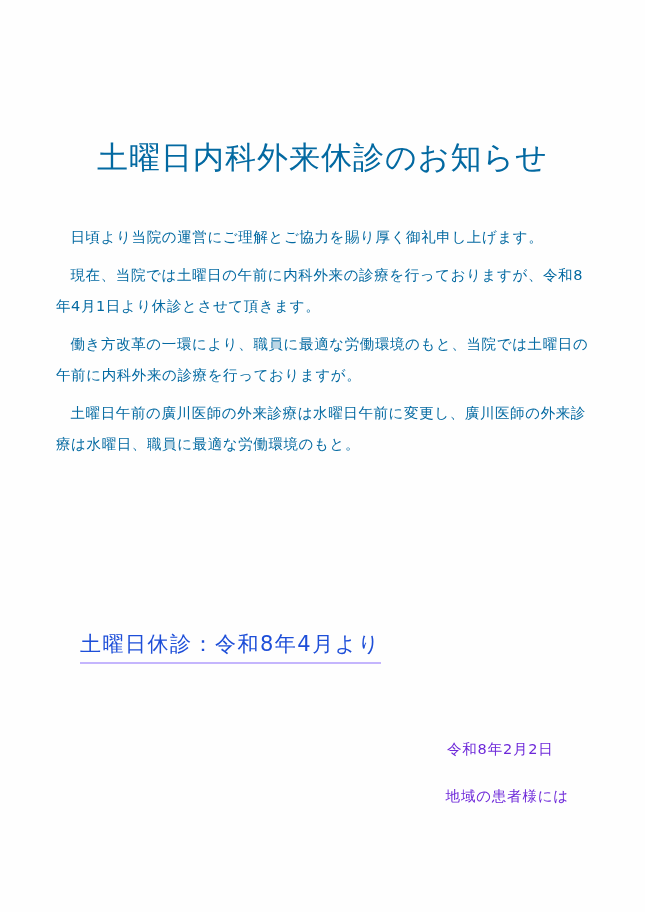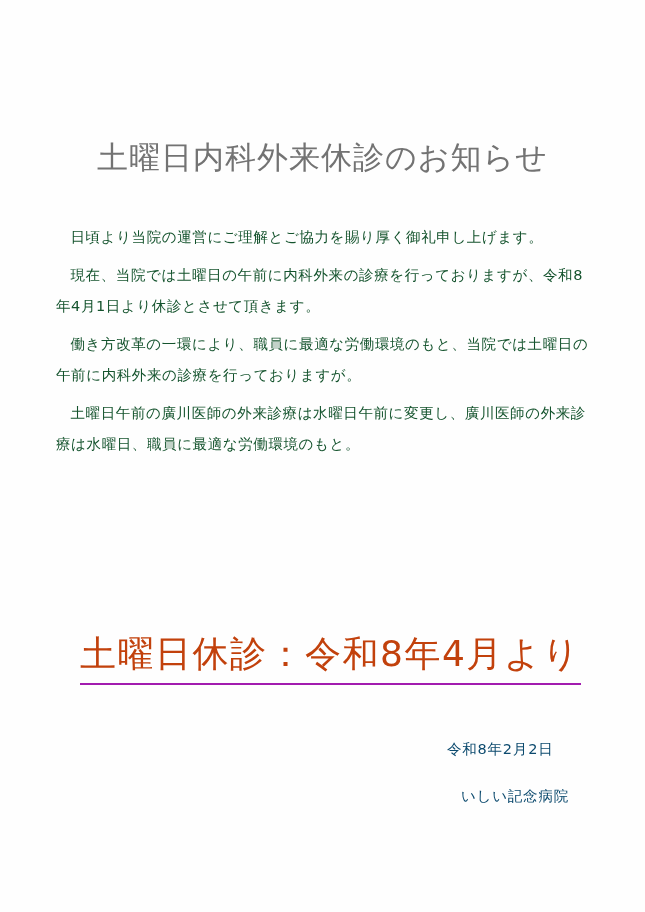--- a/index.html
+++ b/index.html
@@ -23,58 +23,58 @@
   }
   .doc-title {
     position: absolute;
     top: 116px;
     left: 0;
     right: 0;
     text-align: center;
     font-size: 31px;
     letter-spacing: 1px;
     font-weight: 500;
-    color: #737373;
+    color: #0369a1;
     font-family: "DejaVu Sans", "Liberation Sans", sans-serif;
   }
   .body-block {
     position: absolute;
     top: 222px;
     left: 56px;
     right: 50px;
   }
   .para {
     font-size: 14.5px;
     line-height: 2.1;
-    color: #14532d;
+    color: #0369a1;
     margin: 0 0 8px 0;
     letter-spacing: 0.6px;
     text-indent: 1em;
     font-family: "DejaVu Sans", "Liberation Sans", sans-serif;
   }
   .notice-highlight {
     position: absolute;
     top: 630px;
     left: 80px;
-    font-size: 36px;
-    color: #c2410c;
+    font-size: 21px;
+    color: #1d4ed8;
     letter-spacing: 1.5px;
-    border-bottom: 2px solid #a21caf;
+    border-bottom: 2px solid #c4b5fd;
     padding-bottom: 4px;
     display: inline-block;
     font-family: "DejaVu Sans", "Liberation Sans", sans-serif;
   }
   .signature {
     position: absolute;
     top: 740px;
     right: 76px;
-    text-align: left;
+    text-align: center;
     font-size: 14.5px;
     letter-spacing: 0.8px;
-    color: #0c4a6e;
+    color: #6d28d9;
     font-family: "DejaVu Sans", "Liberation Sans", sans-serif;
   }
   .sig-date {
     margin-bottom: 28px;
     padding-left: 0;
   }
   .sig-org {
     padding-left: 14px;
   }
 </style>
@@ -89,16 +89,16 @@
     <p class="para">日頃より当院の運営にご理解とご協力を賜り厚く御礼申し上げます。</p>
     <p class="para">現在、当院では土曜日の午前に内科外来の診療を行っておりますが、令和8年4月1日より休診とさせて頂きます。</p>
     <p class="para">働き方改革の一環により、職員に最適な労働環境のもと、当院では土曜日の午前に内科外来の診療を行っておりますが。</p>
     <p class="para">土曜日午前の廣川医師の外来診療は水曜日午前に変更し、廣川医師の外来診療は水曜日、職員に最適な労働環境のもと。</p>
   </div>
 
   <div class="notice-highlight">土曜日休診：令和8年4月より</div>
 
   <div class="signature">
     <div class="sig-date">令和8年2月2日</div>
-    <div class="sig-org">いしい記念病院</div>
+    <div class="sig-org">地域の患者様には</div>
   </div>
 
 </div>
 
 </body></html>

